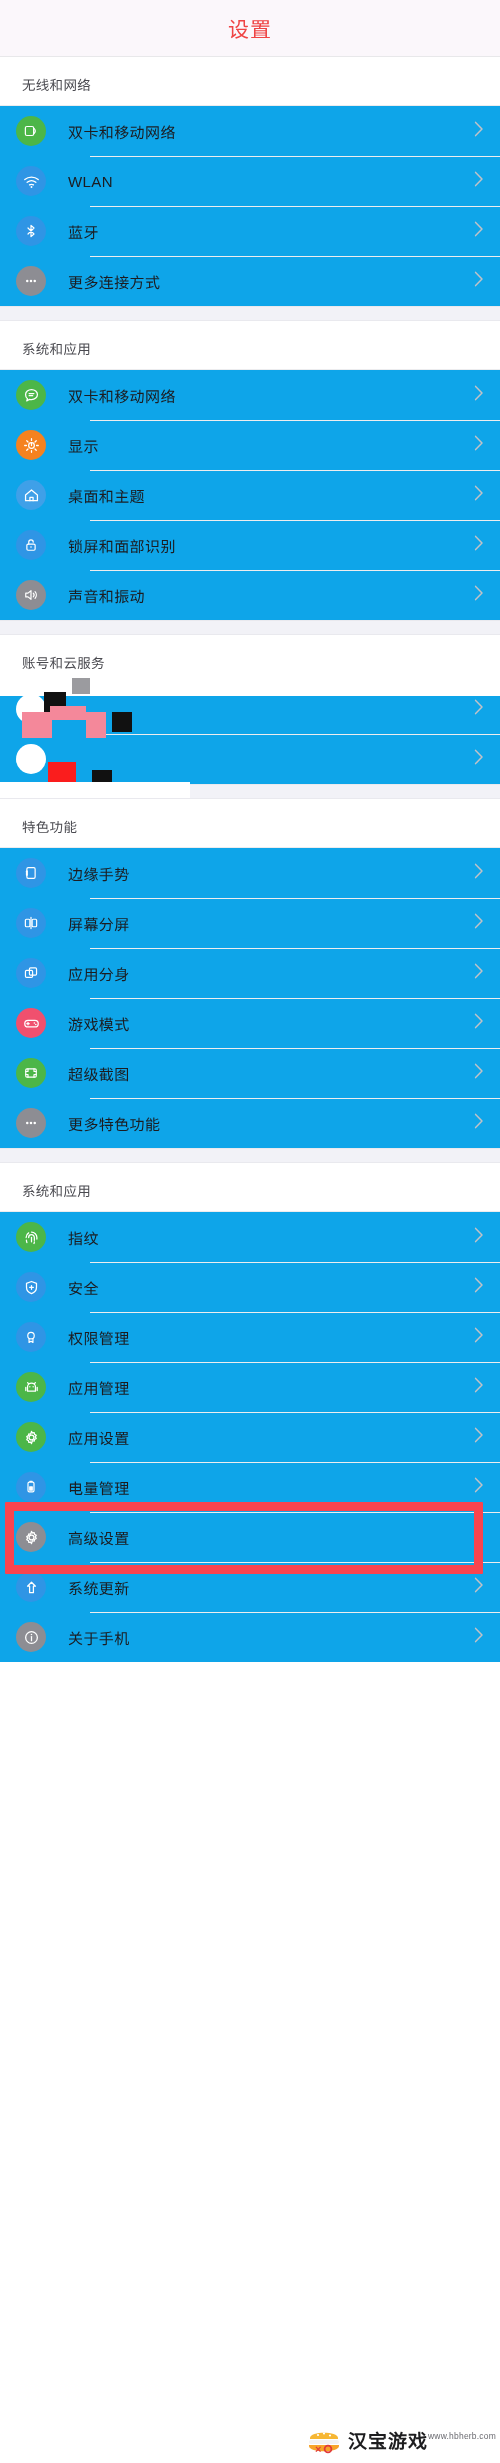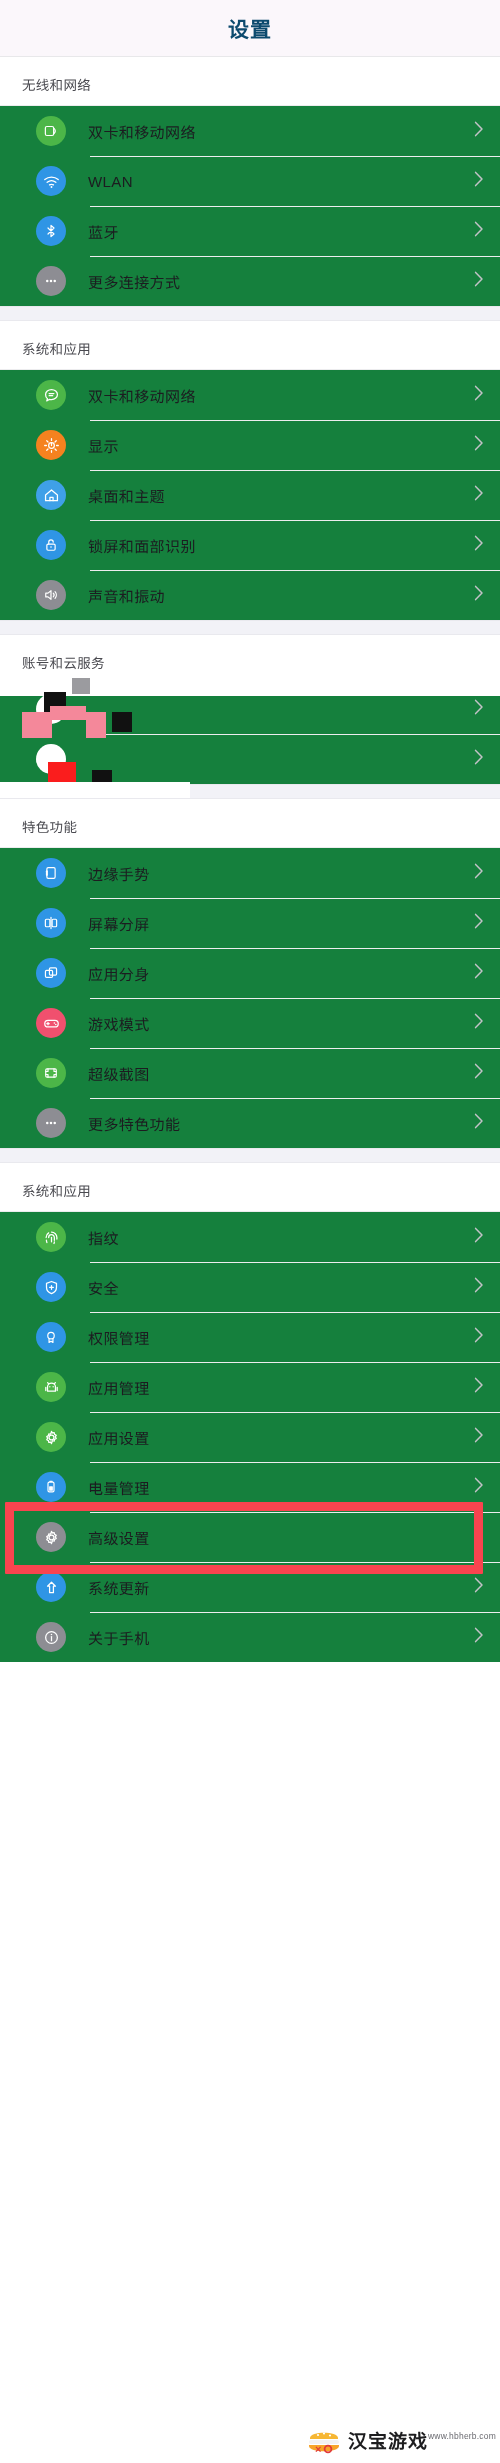--- a/index.html
+++ b/index.html
@@ -24,23 +24,23 @@
   .titlebar {
     height: 56px;
     background: #fbf7fb;
     display: flex;
     align-items: center;
     justify-content: center;
     border-bottom: 1px solid #e8e8ea;
   }
   .titlebar .title {
     font-size: 21px;
-    color: #0c4a6e;
+    color: #ef4444;
     letter-spacing: 1px;
-    font-weight: 700;
+    font-weight: 400;
   }
 
   
   .group-head {
     background: #ffffff;
     padding: 17px 0 11px 22px;
     font-size: 13.5px;
     color: #4a4a50;
     border-bottom: 1px solid #ececee;
     letter-spacing: 0.3px;
@@ -51,22 +51,22 @@
     border-top: 1px solid #e9e9ee;
     border-bottom: 1px solid #e9e9ee;
   }
 
   
   .row {
     position: relative;
     display: flex;
     align-items: center;
     height: 50px;
-    background: #15803d;
-    padding-left: 36px;
+    background: #0ea5e9;
+    padding-left: 16px;
     padding-right: 16px;
     box-sizing: border-box;
   }
   .row + .row::before {
     content: "";
     position: absolute;
     left: 90px;
     right: 0;
     top: 0;
     height: 1px;

